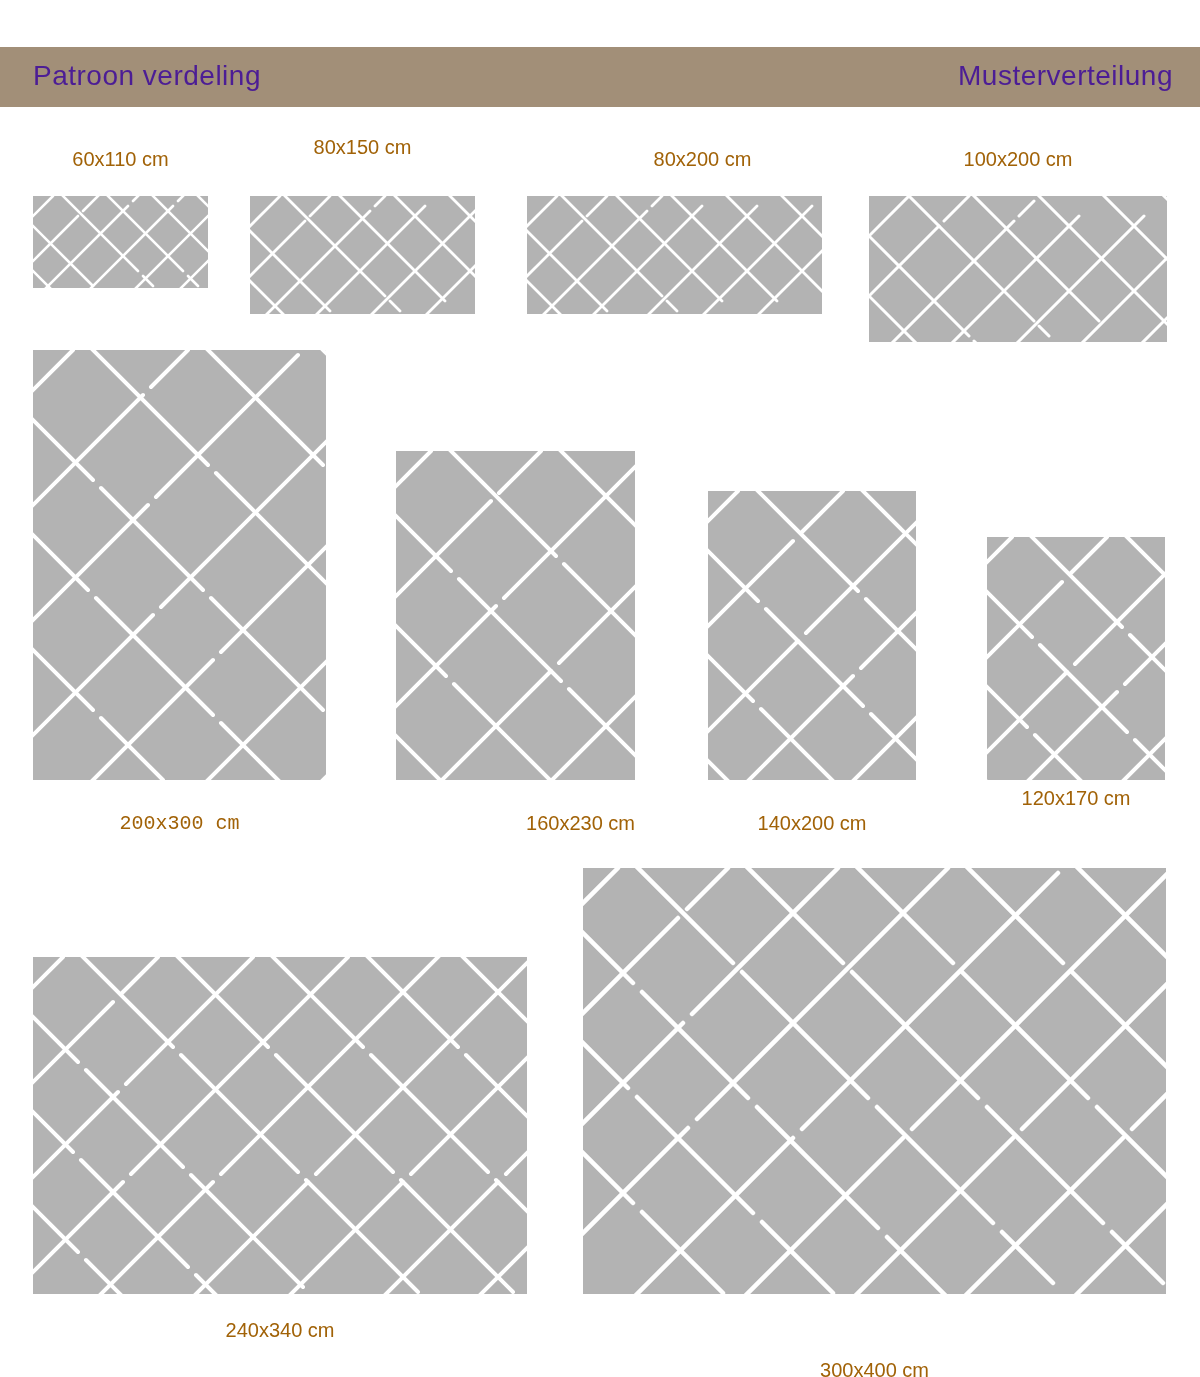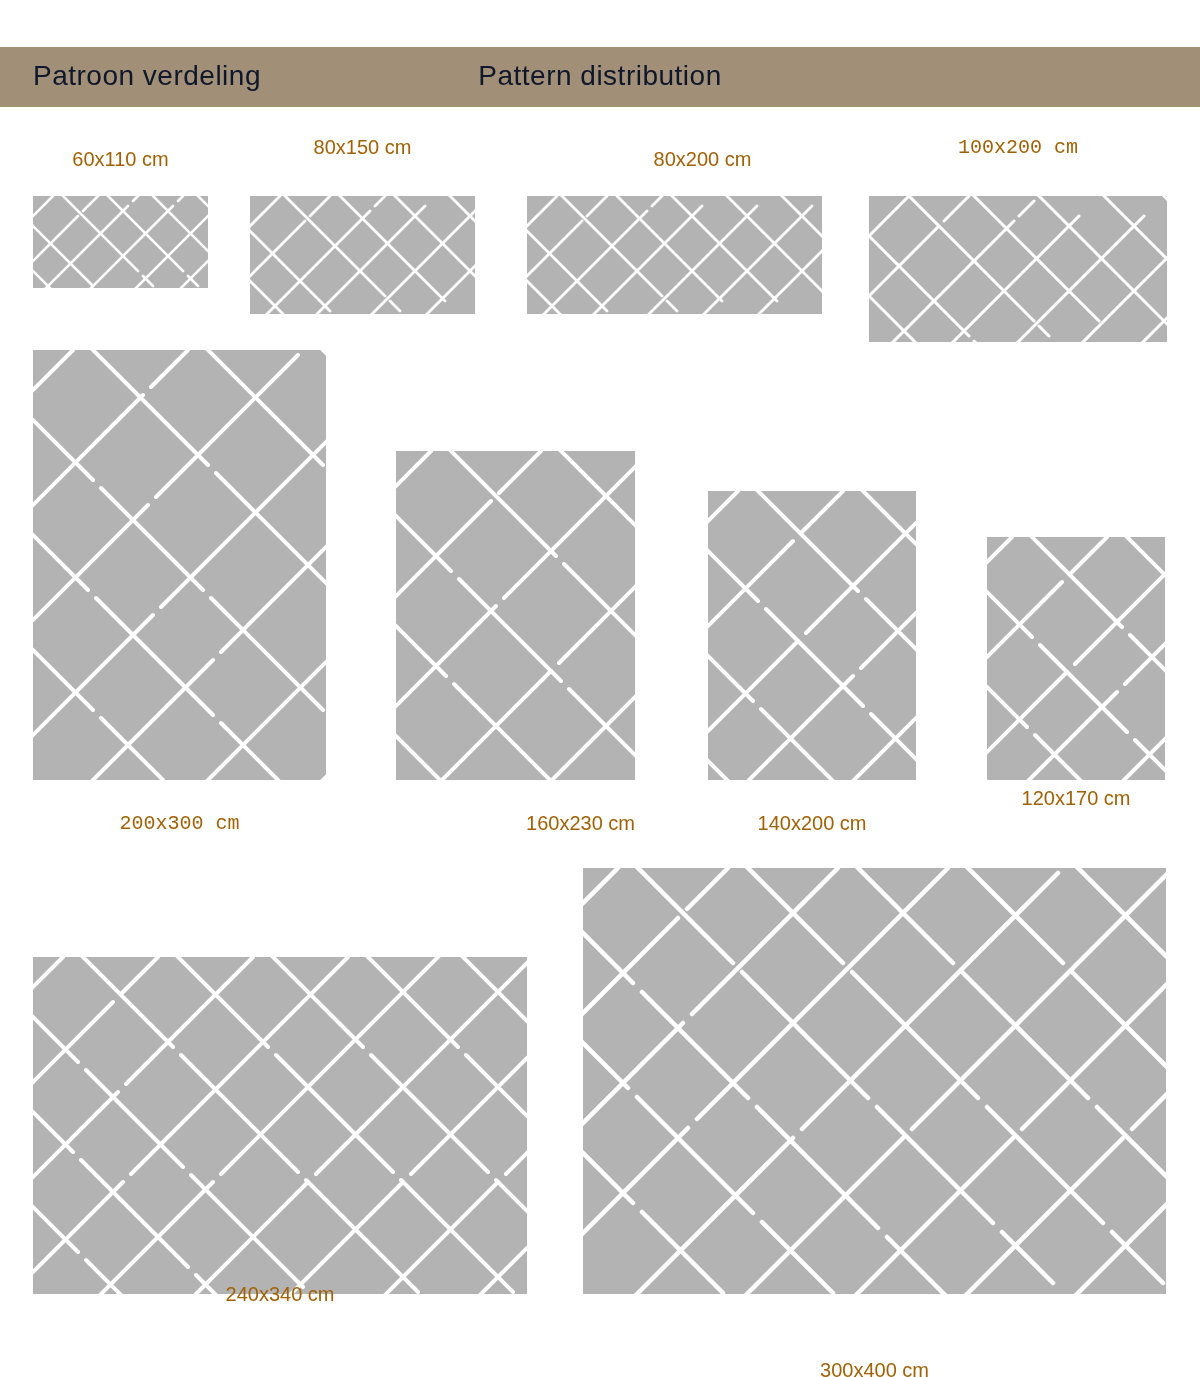--- a/index.html
+++ b/index.html
@@ -21,21 +21,21 @@
     left: 0;
     top: 47px;
     width: 1200px;
     height: 60px;
     background: #a28f78;
   }
   #header-bar .htitle {
     position: absolute;
     top: 50%;
     transform: translateY(-52%);
-    color: #0f172a;
+    color: #4c1d95;
     font-size: 28px;
     font-weight: 400;
     letter-spacing: 0.5px;
     white-space: nowrap;
   }
   #header-bar .htitle.nl { left: 33px; }
   #header-bar .htitle.en { left: 50%; transform: translate(-50%, -52%); }
   #header-bar .htitle.de { right: 27px; }
 
   
@@ -52,21 +52,21 @@
     font-size: 20px;
     white-space: nowrap;
     text-align: center;
   }
 </style>
 </head>
 <body>
 
 <div id="header-bar">
   <div class="htitle nl">Patroon verdeling</div>
-  <div class="htitle en">Pattern distribution</div>
+  <div class="htitle de">Musterverteilung</div>
 </div>
 
 <div class="caption" style="left:33px; top:148px; width:175px;">60x110 cm</div>
 <div class="rug" style="left:33px; top:196px; width:175px; height:92px;">
   <svg viewBox="0 0 175 92" preserveAspectRatio="none">
     <g stroke="#ffffff" stroke-width="2.6" fill="none" stroke-linecap="round">
       <path d="M-20 40 L20 0"></path>
         <path d="M-20 85 L45 20 M50 15 L70 -5"></path>
       <path d="M10 95 L95 10 M100 5 L110 -5"></path>
       <path d="M55 95 L140 10 M145 5 L155 -5"></path>
@@ -117,21 +117,21 @@
         <path d="M-20 15 L80 115 M85 120 L95 130"></path>
       <path d="M25 -10 L135 100 M140 105 L150 115"></path>
       <path d="M80 -10 L195 105"></path>
         <path d="M135 -10 L250 105"></path>
       <path d="M190 -10 L305 105"></path>
         <path d="M245 -10 L315 60"></path>
     </g>
   </svg>
 </div>
 
-<div class="caption" style="left:869px; top:136px; width:298px;font-family:Liberation Mono, monospace;">100x200 cm</div>
+<div class="caption" style="left:869px; top:148px; width:298px;">100x200 cm</div>
 <div class="rug" style="left:869px; top:196px; width:298px; height:146px;">
   <svg viewBox="0 0 298 146" preserveAspectRatio="none">
     <g stroke="#ffffff" stroke-width="3" fill="none" stroke-linecap="round">
       <path d="M-20 60 L40 0"></path>
         <path d="M-20 120 L70 30 M75 25 L100 0"></path>
       <path d="M15 155 L145 25 M150 20 L165 5"></path>
       <path d="M75 155 L210 20"></path>
         <path d="M140 155 L275 20"></path>
       <path d="M205 155 L318 42"></path>
         <path d="M265 155 L318 102"></path>
@@ -237,21 +237,21 @@
       <path d="M-20 135 L40 195 M48 203 L155 310 M163 318 L185 340"></path>
       <path d="M-20 230 L45 295 M53 303 L90 340"></path>
       <path d="M30 -20 L140 90 M148 98 L265 215 M273 223 L385 335"></path>
       <path d="M125 -20 L235 90 M243 98 L360 215 M368 223 L480 335"></path>
       <path d="M220 -20 L330 90 M338 98 L455 215 M463 223 L514 274"></path>
       <path d="M315 -20 L425 90 M433 98 L514 179"></path>
       <path d="M410 -20 L514 84"></path>
     </g>
   </svg>
 </div>
-<div class="caption" style="left:33px; top:1283px; width:494px;">240x340 cm</div>
+<div class="caption" style="left:33px; top:1319px; width:494px;">240x340 cm</div>
 
 <div class="rug" style="left:583px; top:868px; width:583px; height:426px;">
   <svg viewBox="0 0 583 426" preserveAspectRatio="none">
     <g stroke="#ffffff" stroke-width="4.5" fill="none" stroke-linecap="round">
       <path d="M-20 55 L35 0"></path>
       <path d="M-20 165 L95 50 M104 41 L145 0"></path>
       <path d="M-20 275 L100 155 M109 146 L255 0"></path>
       <path d="M-20 385 L105 260 M114 251 L365 0"></path>
       <path d="M30 450 L210 270 M219 261 L475 5"></path>
       <path d="M140 450 L320 270 M329 261 L585 5"></path>

